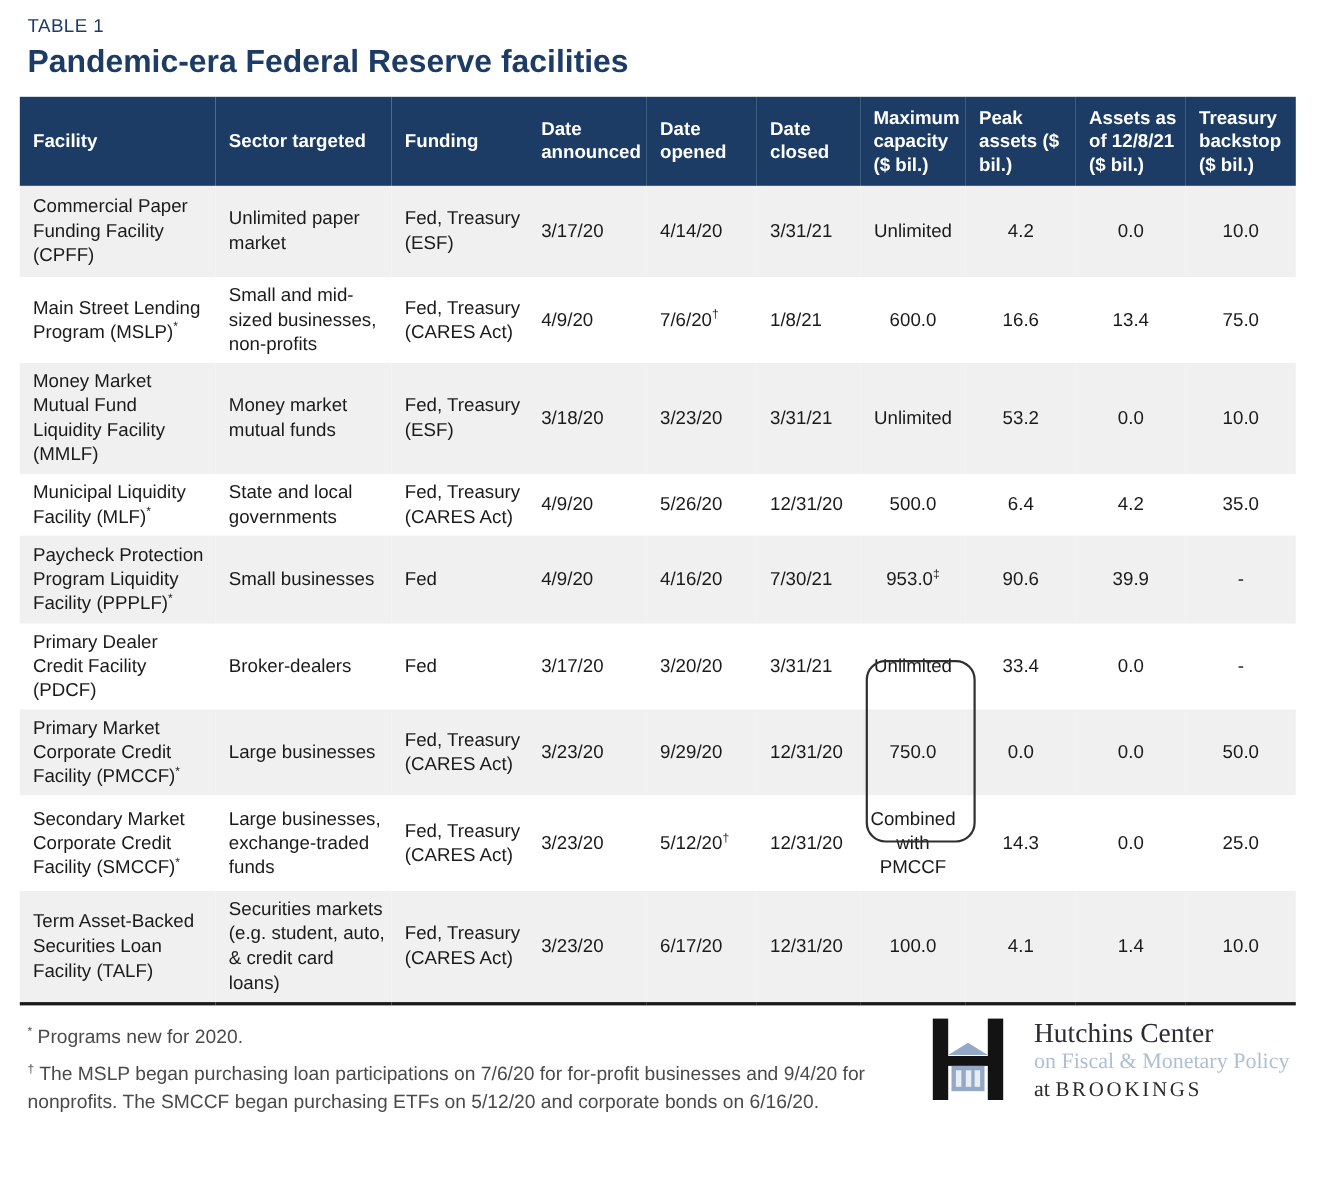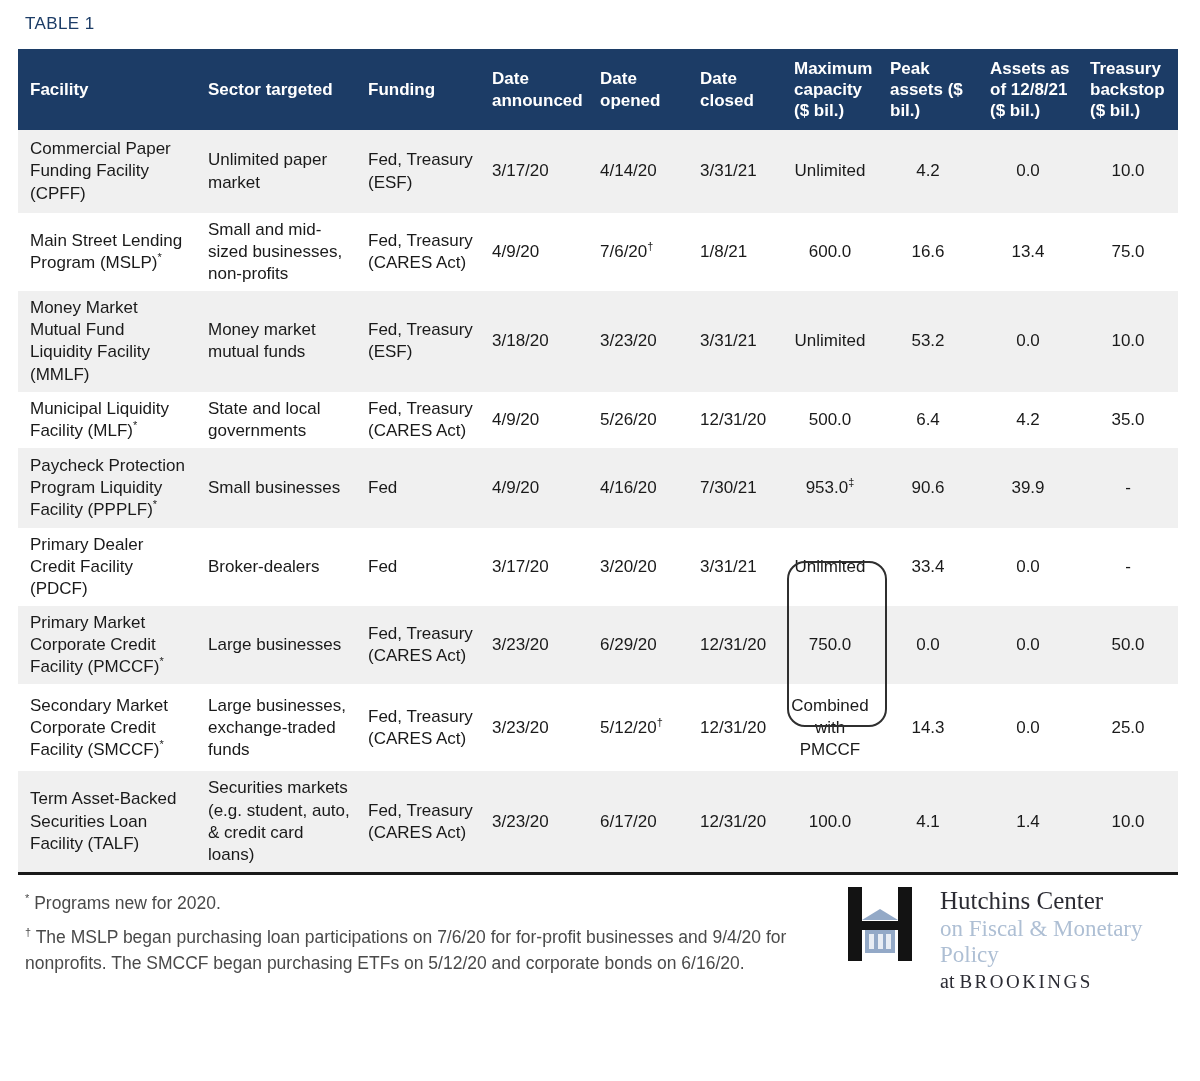--- a/index.html
+++ b/index.html
@@ -66,29 +66,30 @@
   .hbar.left{left:0;}  .hbar.right{right:0;}
   .hcross{position:absolute;left:11px;top:34px;width:42px;height:9px;background:#131313;}
   .hped{position:absolute;left:14px;top:22px;width:0;height:0;
     border-left:18px solid transparent;border-right:18px solid transparent;
     border-bottom:11px solid var(--logo-blue);}
   .hbase{position:absolute;left:17px;top:43px;width:30px;height:23px;background:var(--logo-blue);
     display:flex;justify-content:space-evenly;align-items:center;}
   .hcol{width:5px;height:15px;background:#e8edf4;}
   .logo-text{margin-left:16px;font-family:"Liberation Serif", serif;}
   .logo-l1{font-size:25px;color:#2b2b33;line-height:1.15;}
-  .logo-l2{font-size:23px;color:var(--logo-light);line-height:1.15;}
+  .logo-l2{font-size:20px;color:var(--logo-light);line-height:1.15;}
   .logo-l3{font-size:20px;color:#2b2b33;line-height:1.3;}
   .logo-l3 .brand{letter-spacing:2.5px;font-size:19px;}
 </style>
 </head>
 <body>
 
 <div class="titleblock">
   <div class="kicker">TABLE 1</div>
+  <div class="title">Pandemic-era Federal Reserve facilities</div>
 </div>
 
 <div class="table-wrap">
   <table>
     <colgroup>
       <col class="c1">
         <col class="c2">
         <col class="c3">
         <col class="c4">
         <col class="c5">
@@ -183,21 +184,21 @@
         <td class="num"><span>Unlimited</span><sup></sup></td>
         <td class="num">33.4</td>
         <td class="num">0.0</td>
         <td class="num">-</td>
       </tr>
       <tr>
         <td><span>Primary Market Corporate Credit Facility (PMCCF)</span><sup>*</sup></td>
         <td>Large businesses</td>
         <td>Fed, Treasury (CARES Act)</td>
         <td>3/23/20</td>
-        <td><span>6/29/20</span><sup></sup></td>
+        <td><span>9/29/20</span><sup></sup></td>
         <td>12/31/20</td>
         <td class="num"><span>750.0</span><sup></sup></td>
         <td class="num">0.0</td>
         <td class="num">0.0</td>
         <td class="num">50.0</td>
       </tr>
       <tr>
         <td><span>Secondary Market Corporate Credit Facility (SMCCF)</span><sup>*</sup></td>
         <td>Large businesses, exchange-traded funds</td>
         <td>Fed, Treasury (CARES Act)</td>

